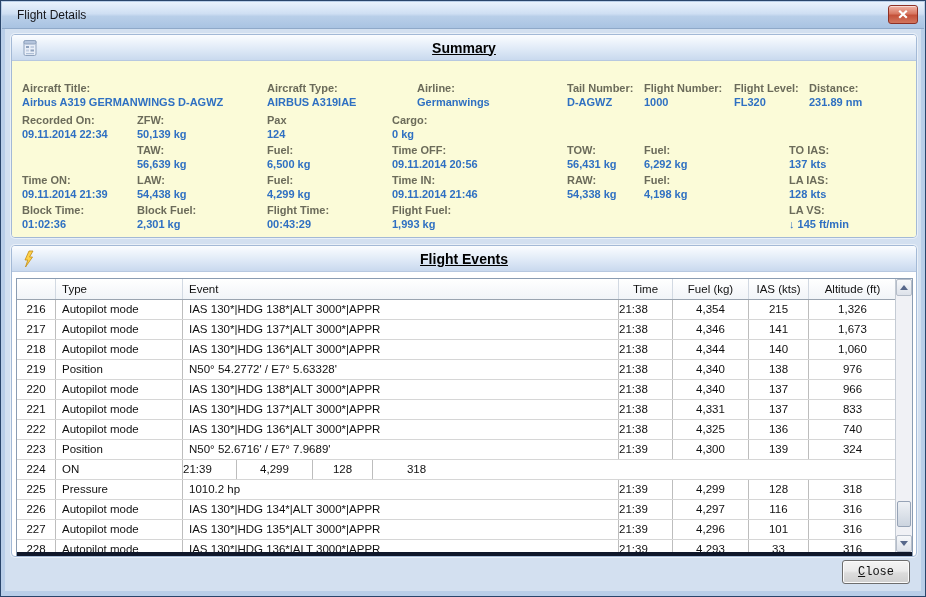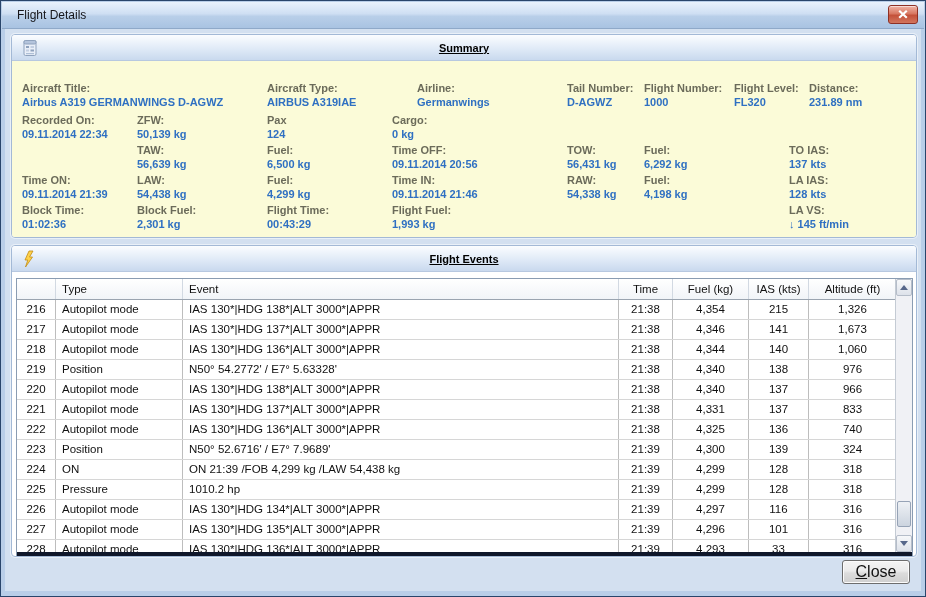--- a/index.html
+++ b/index.html
@@ -26,21 +26,21 @@
   
   .group { position:absolute; left:10px; width:906px; border:1px solid #a3b9d6;
            border-radius:4px; overflow:hidden; background:#fff;
            box-shadow:0 0 0 1px rgba(255,255,255,.5); }
   .group-summary { top:33px; height:204px; }
   .group-events  { top:244px; height:312px; }
   .group-header { position:relative; height:26px;
                   background:linear-gradient(#fbfdff, #dde8f6 60%, #c9d9ee);
                   border-bottom:1px solid #b7c8e0;
                   display:flex; align-items:center; justify-content:center; }
-  .group-title { font-size:11px; font-weight:bold; text-decoration:underline; color:#000; }
+  .group-title { font-size:14px; font-weight:bold; text-decoration:underline; color:#000; }
   .group-icon { position:absolute; left:9px; top:4px; width:18px; height:18px; }
 
   
   .summary-body { position:relative; height:177px; background:#fbfbd8; }
   .sc { position:absolute; white-space:nowrap; font-size:11px; }
   .sc .lbl { font-weight:bold; color:#6b6b5a; line-height:14px; }
   .sc .val { font-weight:bold; color:#2f70c2; line-height:15px; }
   .r1{top:20px}.r2{top:52px}.r3{top:82px}.r4{top:112px}.r5{top:142px}
   .c1{left:10px}.c2{left:125px}.c3{left:255px}.c4{left:380px}
   .c5{left:555px}.c6{left:632px}.c7{left:722px}.c8{left:777px}.c8d{left:797px}
@@ -52,21 +52,21 @@
   .thead { display:flex; height:21px; background:linear-gradient(#ffffff,#f1f4f8);
            border-bottom:1px solid #9aa4b0; }
   .thead .cell { font-size:11.5px; color:#111; line-height:20px; border-right:1px solid #d2d9e2; }
   .rows { height:252px; overflow:hidden; }
   .row { display:flex; height:20px; background:#fff; border-bottom:1px solid #d6d6d6; }
   .row .cell { font-size:11.5px; color:#111; line-height:19px; border-right:1px solid #bdbdbd;
                overflow:hidden; white-space:nowrap; }
   .c-num {width:39px; text-align:center;}
   .c-type{width:127px; padding-left:6px;}
   .c-event{width:436px; padding-left:6px;}
-  .c-time{width:54px; text-align:center; }
+  .c-time{width:54px; text-align:left; }
   .c-fuel{width:76px; text-align:center;}
   .c-ias {width:60px; text-align:center;}
   .c-alt {width:87px; text-align:center; border-right:none !important;}
 
   
   .vscroll { position:absolute; right:0; top:0; width:17px; height:273px;
              background:#f0f1f5; border-left:1px solid #c4cbd4; }
   .sb-btn { position:absolute; left:0; width:16px; height:17px;
             background:linear-gradient(#f7f8fa,#dde2ea); border:1px solid #b5bdc9;
             border-radius:2px; display:flex; align-items:center; justify-content:center; cursor:pointer; }
@@ -76,22 +76,22 @@
   .tri-down { width:0;height:0;border-left:4px solid transparent;border-right:4px solid transparent;
               border-top:5px solid #56678a; }
   .sb-thumb { position:absolute; left:1px; top:222px; width:14px; height:26px;
               background:linear-gradient(#eef1f5,#ccd4df); border:1px solid #96a3b6;
               border-radius:2px; cursor:pointer; }
 
   
   .close-btn { position:absolute; left:841px; top:559px; width:68px; height:24px;
                border:1px solid #6d6d6d; border-radius:3px;
                background:linear-gradient(#f4f4f4,#ebebeb 45%,#dcdcdc 55%,#cfcfcf);
-               box-shadow:inset 0 0 0 1px #fbfbfb; font-size:16px; color:#111;
-               display:flex; align-items:center; justify-content:center; cursor:pointer; }
+               box-shadow:inset 0 0 0 1px #fbfbfb; font-size:12px; color:#111;
+               display:flex; align-items:center; justify-content:center; cursor:pointer;font-family:Liberation Mono, monospace; }
   .close-btn .u { text-decoration:underline; }
 </style>
 </head>
 <body>
 
 <div class="window">
 
   <div class="titlebar">
     <span class="title">Flight Details</span>
   </div>
@@ -339,21 +339,20 @@
             <div class="cell c-event">N50° 52.6716' / E7° 7.9689'</div>
             <div class="cell c-time">21:39</div>
             <div class="cell c-fuel">4,300</div>
             <div class="cell c-ias">139</div>
             <div class="cell c-alt">324</div>
           </div>
 
           <div class="row">
             <div class="cell c-num">224</div>
             <div class="cell c-type">ON</div>
-            <div class="cell c-event">ON 21:39 /FOB 4,299 kg /LAW 54,438 kg</div>
             <div class="cell c-time">21:39</div>
             <div class="cell c-fuel">4,299</div>
             <div class="cell c-ias">128</div>
             <div class="cell c-alt">318</div>
           </div>
 
           <div class="row">
             <div class="cell c-num">225</div>
             <div class="cell c-type">Pressure</div>
             <div class="cell c-event">1010.2 hp</div>

